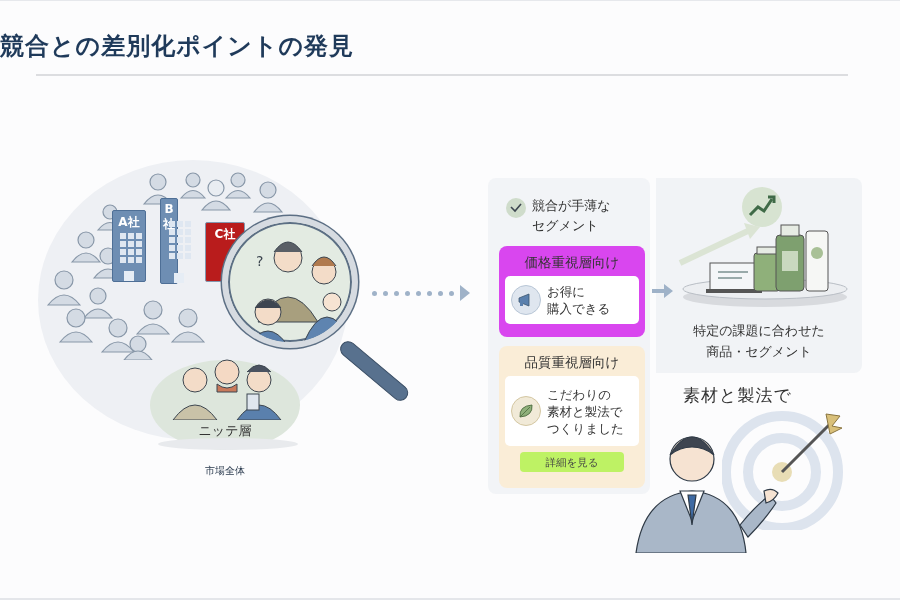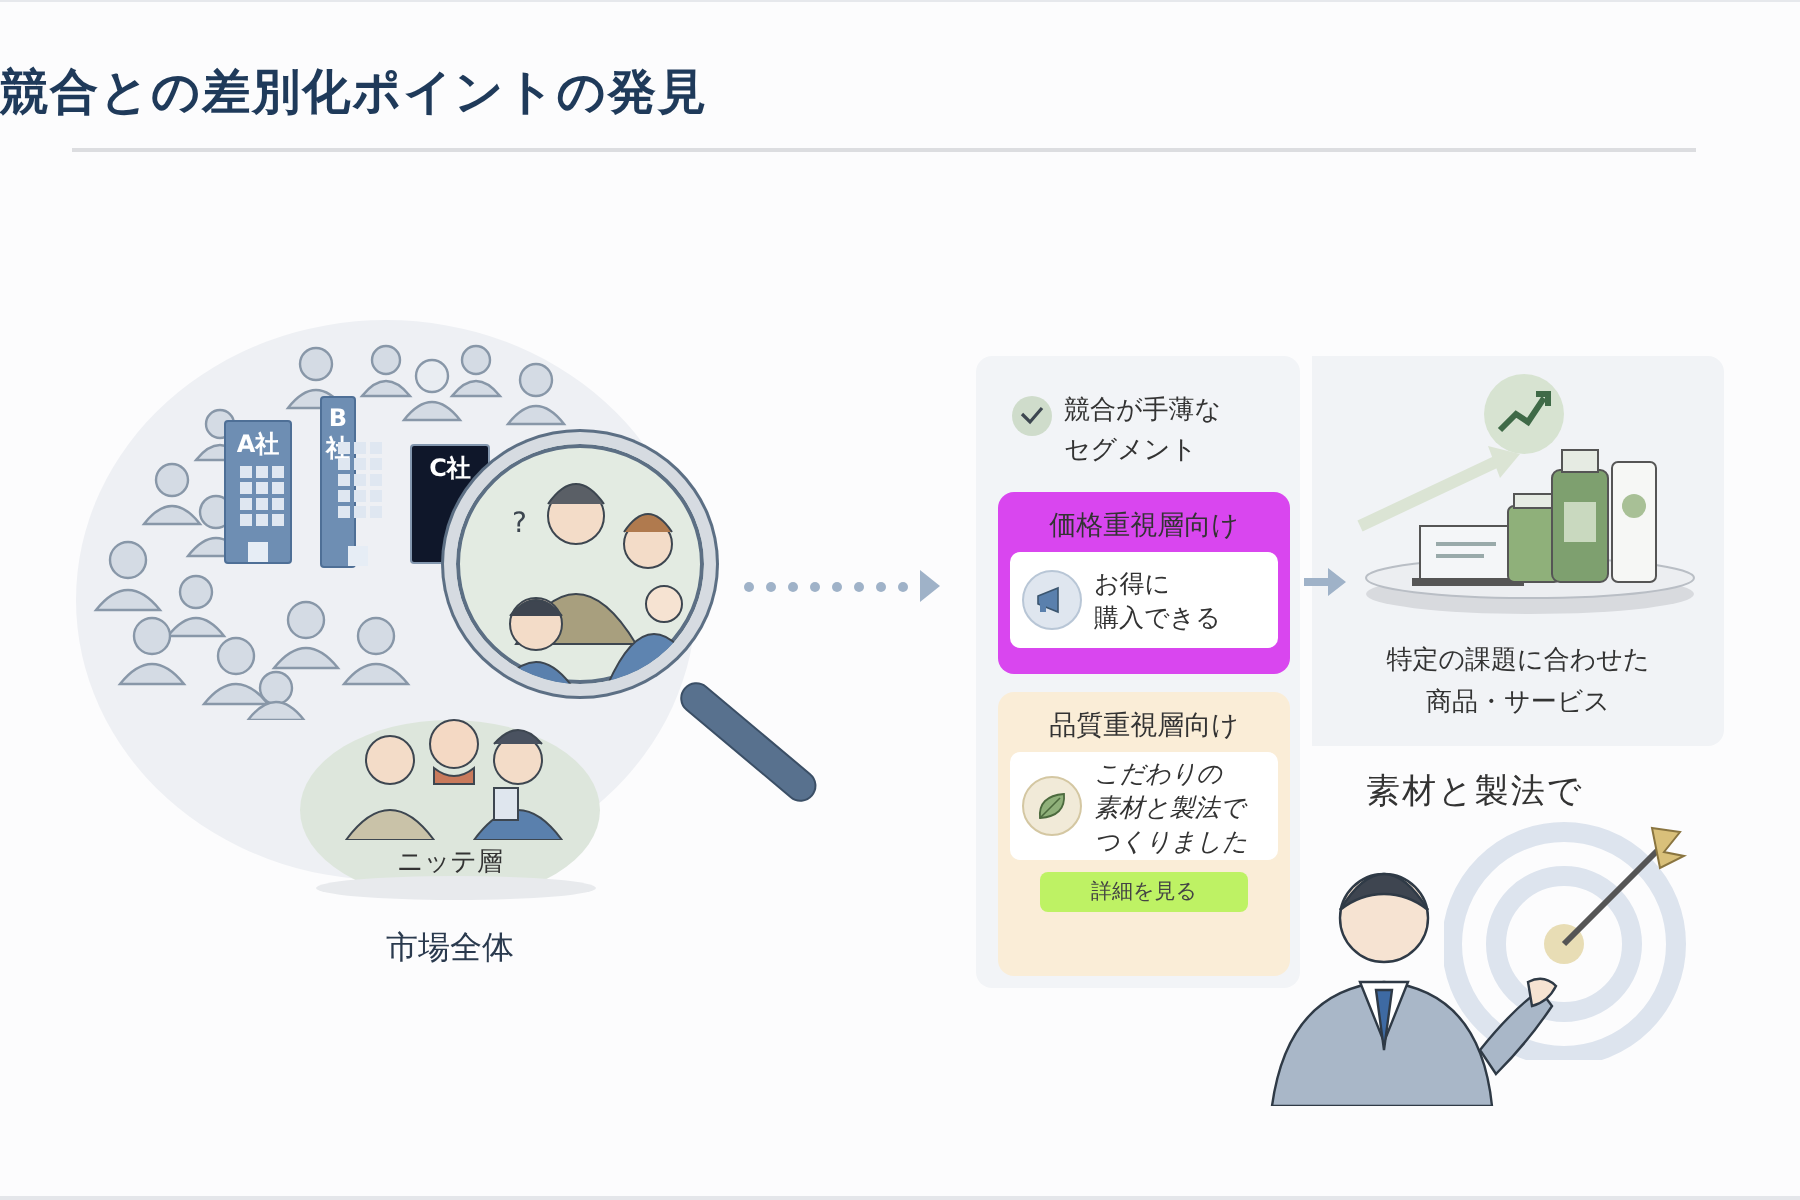--- a/index.html
+++ b/index.html
@@ -30,21 +30,21 @@
   .building .win { position: absolute; display: grid; gap: 2px; }
   .building .win span { background: #dfe7f1; width: 6px; height: 6px; display: block; }
   .building .door { position: absolute; bottom: 0; background: #e6edf5; width: 10px; height: 10px; }
 
   .niche {
     position: absolute; left: 150px; top: 360px; width: 150px; height: 90px; border-radius: 50%;
     background: #dde6dc;
   }
   .niche-shadow { position: absolute; left: 158px; top: 438px; width: 140px; height: 12px; border-radius: 50%; background: #e8eaed; }
   .niche-label { position: absolute; left: 150px; top: 422px; width: 150px; text-align: center; font-size: 13px; color: #333; }
-  .market-label { position: absolute; left: 150px; top: 464px; width: 150px; text-align: center; font-size: 16px; color: #2a3a4e; }
+  .market-label { position: absolute; left: 150px; top: 464px; width: 150px; text-align: center; font-size: 10px; color: #2a3a4e; }
 
   
   .lens {
     position: absolute; left: 222px; top: 216px; width: 136px; height: 132px; border-radius: 50%;
     background: #e3ebe2; border: 6px solid #d6dbe1; box-shadow: 0 0 0 2px #5c6f84 inset, 0 0 0 1.5px #5c6f84;
     overflow: hidden;
   }
   .handle {
     position: absolute; left: 342px; top: 336px; width: 84px; height: 16px; background: #58718e;
     border-radius: 8px; transform: rotate(40deg); transform-origin: 0 50%; border: 1.5px solid #3b4f66;
@@ -184,21 +184,21 @@
       <span></span>
       <span></span>
       <span></span>
       <span></span>
       <span></span>
       <span></span>
       <span></span>
   </div>
   <div class="door" style="left:13px;"></div>
 </div>
-<div class="building" style="left:205px;top:222px;width:40px;height:60px;background:#0f172a;border-color:#8397ae;">
+<div class="building" style="left:205px;top:222px;width:40px;height:60px;background:#b91c1c;border-color:#8397ae;">
   <div class="blabel">C社</div>
 </div>
 
 <div class="niche"></div>
 <svg class="person" style="left:165px;top:358px" width="125" height="62" viewBox="0 0 125 62">
   <g stroke="#3d4650" stroke-width="1">
     <circle cx="62" cy="14" r="12" fill="#f4d9c4"></circle>
     <path d="M52 26 q10 8 20 0 v8 h-20z" fill="#c97a5c"></path>
     <circle cx="30" cy="22" r="12" fill="#f3dcc8"></circle>
     <path d="M8 62 q22-30 44 0 z" fill="#c9c2a8"></path>
@@ -267,21 +267,21 @@
     </div>
     <div class="card-text">
       <div>お得に</div>
       <div>購入できる</div>
     </div>
   </div>
 </div>
 
 <div class="card-quality">
   <div class="card-head">品質重視層向け</div>
-  <div class="card-body" style="height:54px;font-style:italic;">
+  <div class="card-body" style="height:70px;">
     <div class="icon-circle" style="background:#f1ead8;border:1px solid #d4c7a2;">
       <svg width="18" height="18" viewBox="0 0 18 18">
           <path d="M3 15 Q2 4 15 3 Q16 14 3 15 Z" fill="#8fb07a" stroke="#4c6a3e" stroke-width="0.9"></path>
           <path d="M3 15 L13 5" stroke="#4c6a3e" stroke-width="0.8"></path>
         </svg>
     </div>
     <div class="card-text">
       <div>こだわりの</div>
       <div>素材と製法で</div>
       <div>つくりました</div>
@@ -311,21 +311,21 @@
   <rect x="87" y="62" width="20" height="7" fill="#e6ebe3" stroke="#555"></rect>
   <rect x="106" y="50" width="28" height="56" rx="4" fill="#7ea06f" stroke="#555"></rect>
   <rect x="111" y="40" width="18" height="11" fill="#e6ebe3" stroke="#555"></rect>
   <rect x="112" y="66" width="16" height="20" fill="#c9d9bf"></rect>
   <rect x="136" y="46" width="22" height="60" rx="3" fill="#f6f7f5" stroke="#555"></rect>
   <circle cx="147" cy="68" r="6" fill="#a8c096"></circle>
 </svg>
 
 <div class="prod-label">
   <div>特定の課題に合わせた</div>
-  <div>商品・サービス</div>
+  <div>商品・セグメント</div>
 </div>
 
 <div class="adv-title">素材と製法で</div>
 
 <svg class="person" style="left:722px;top:410px" width="130" height="120" viewBox="0 0 130 120">
   <circle cx="60" cy="62" r="56" fill="none" stroke="#dde4ee" stroke-width="10"></circle>
   <circle cx="60" cy="62" r="34" fill="none" stroke="#dde4ee" stroke-width="10"></circle>
   <circle cx="60" cy="62" r="10" fill="#e8ddb5"></circle>
   <path d="M60 62 L108 14" stroke="#555" stroke-width="3"></path>
   <path d="M104 4 L118 6 L110 16 L120 18 L108 24 Z" fill="#d9c07a" stroke="#8a7540"></path>

